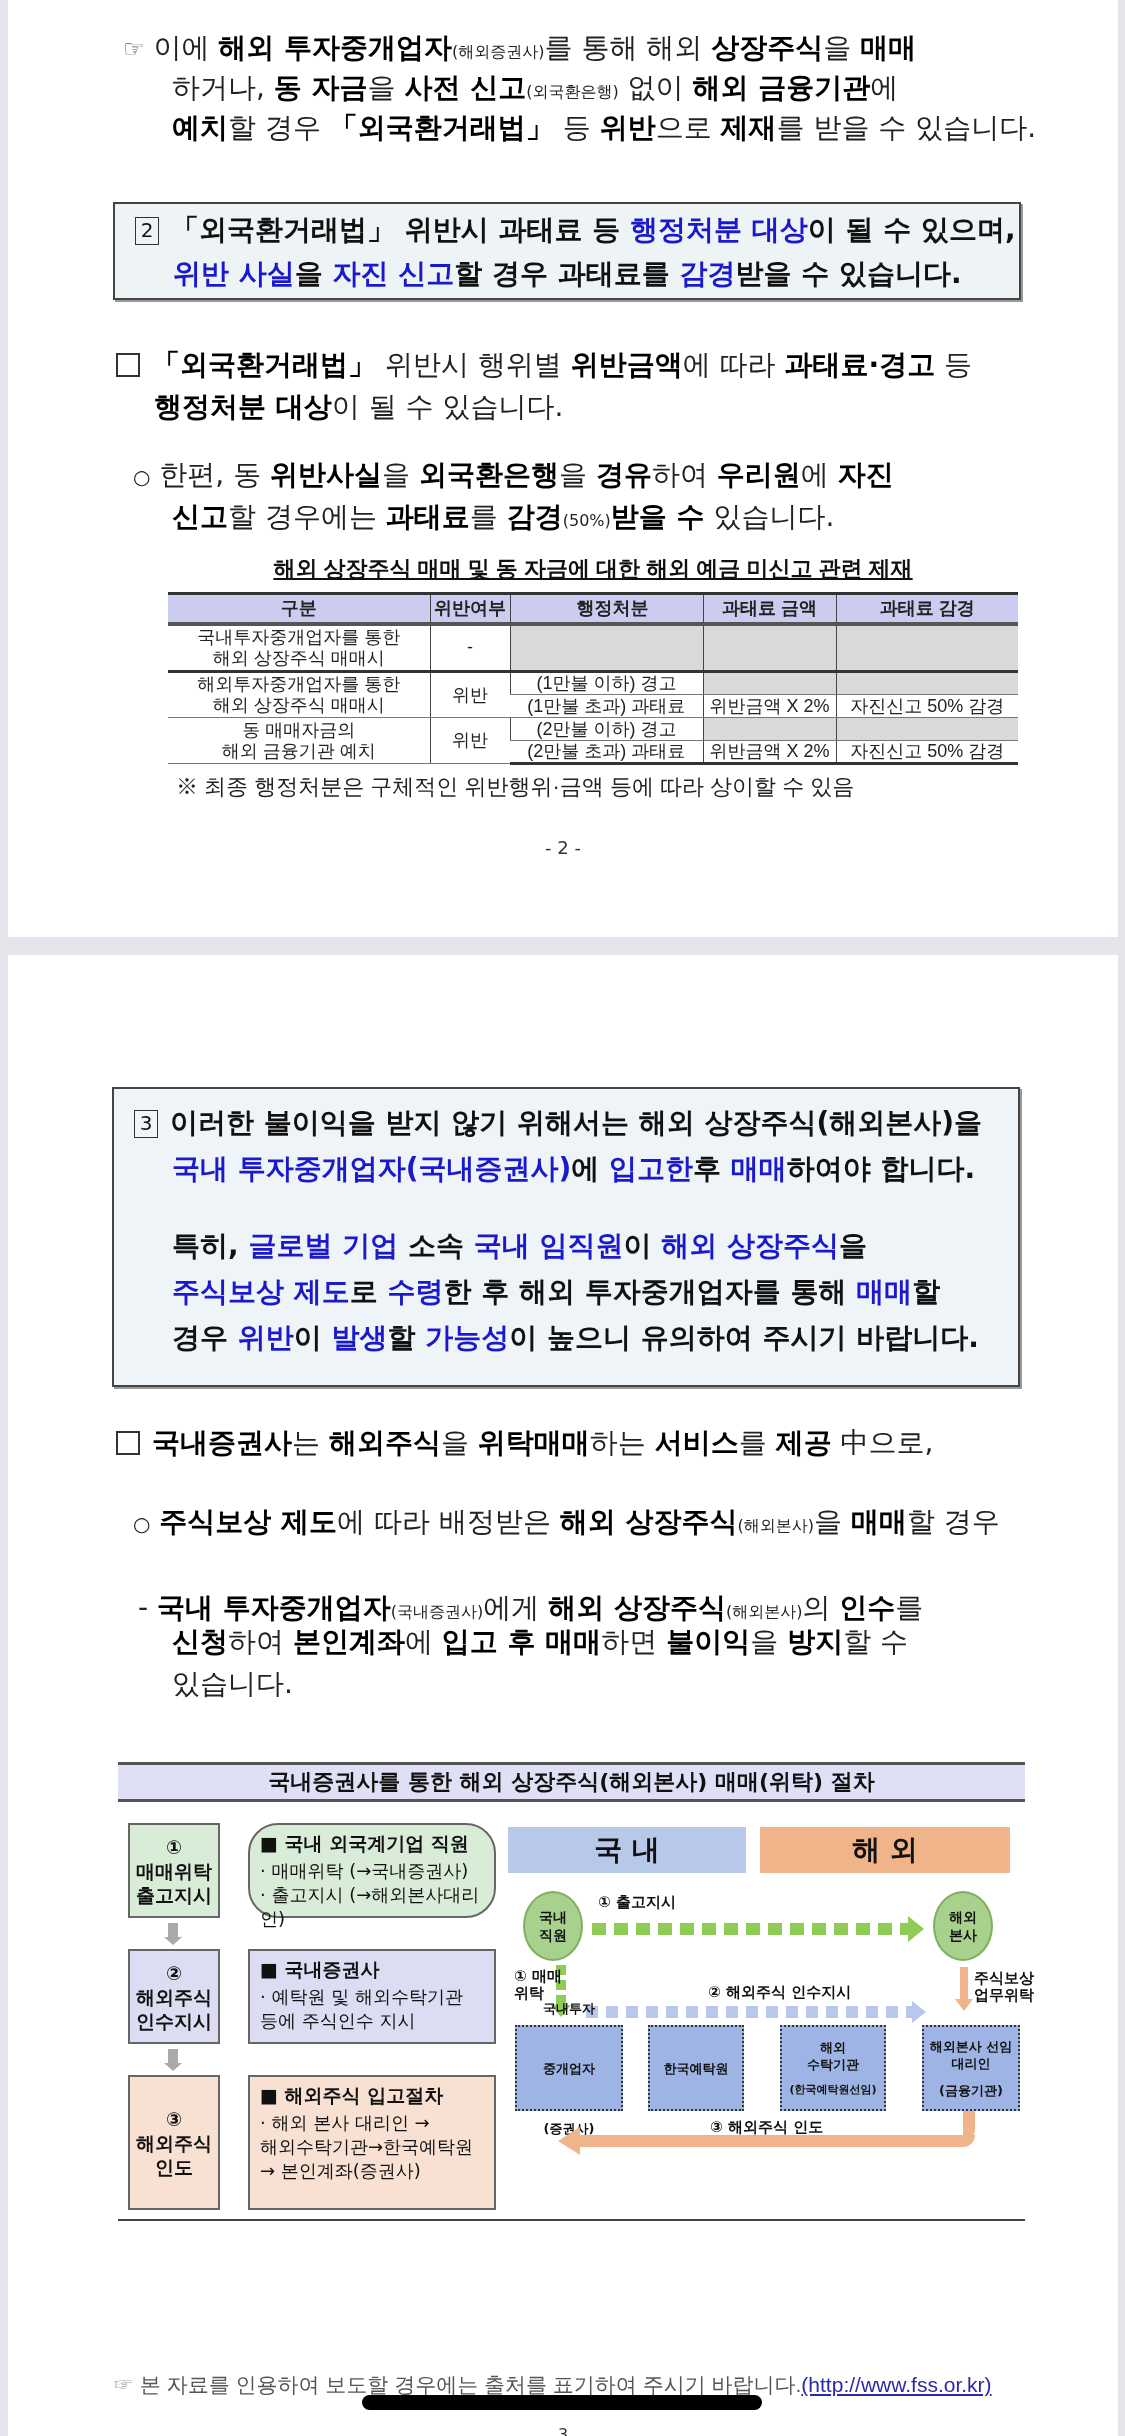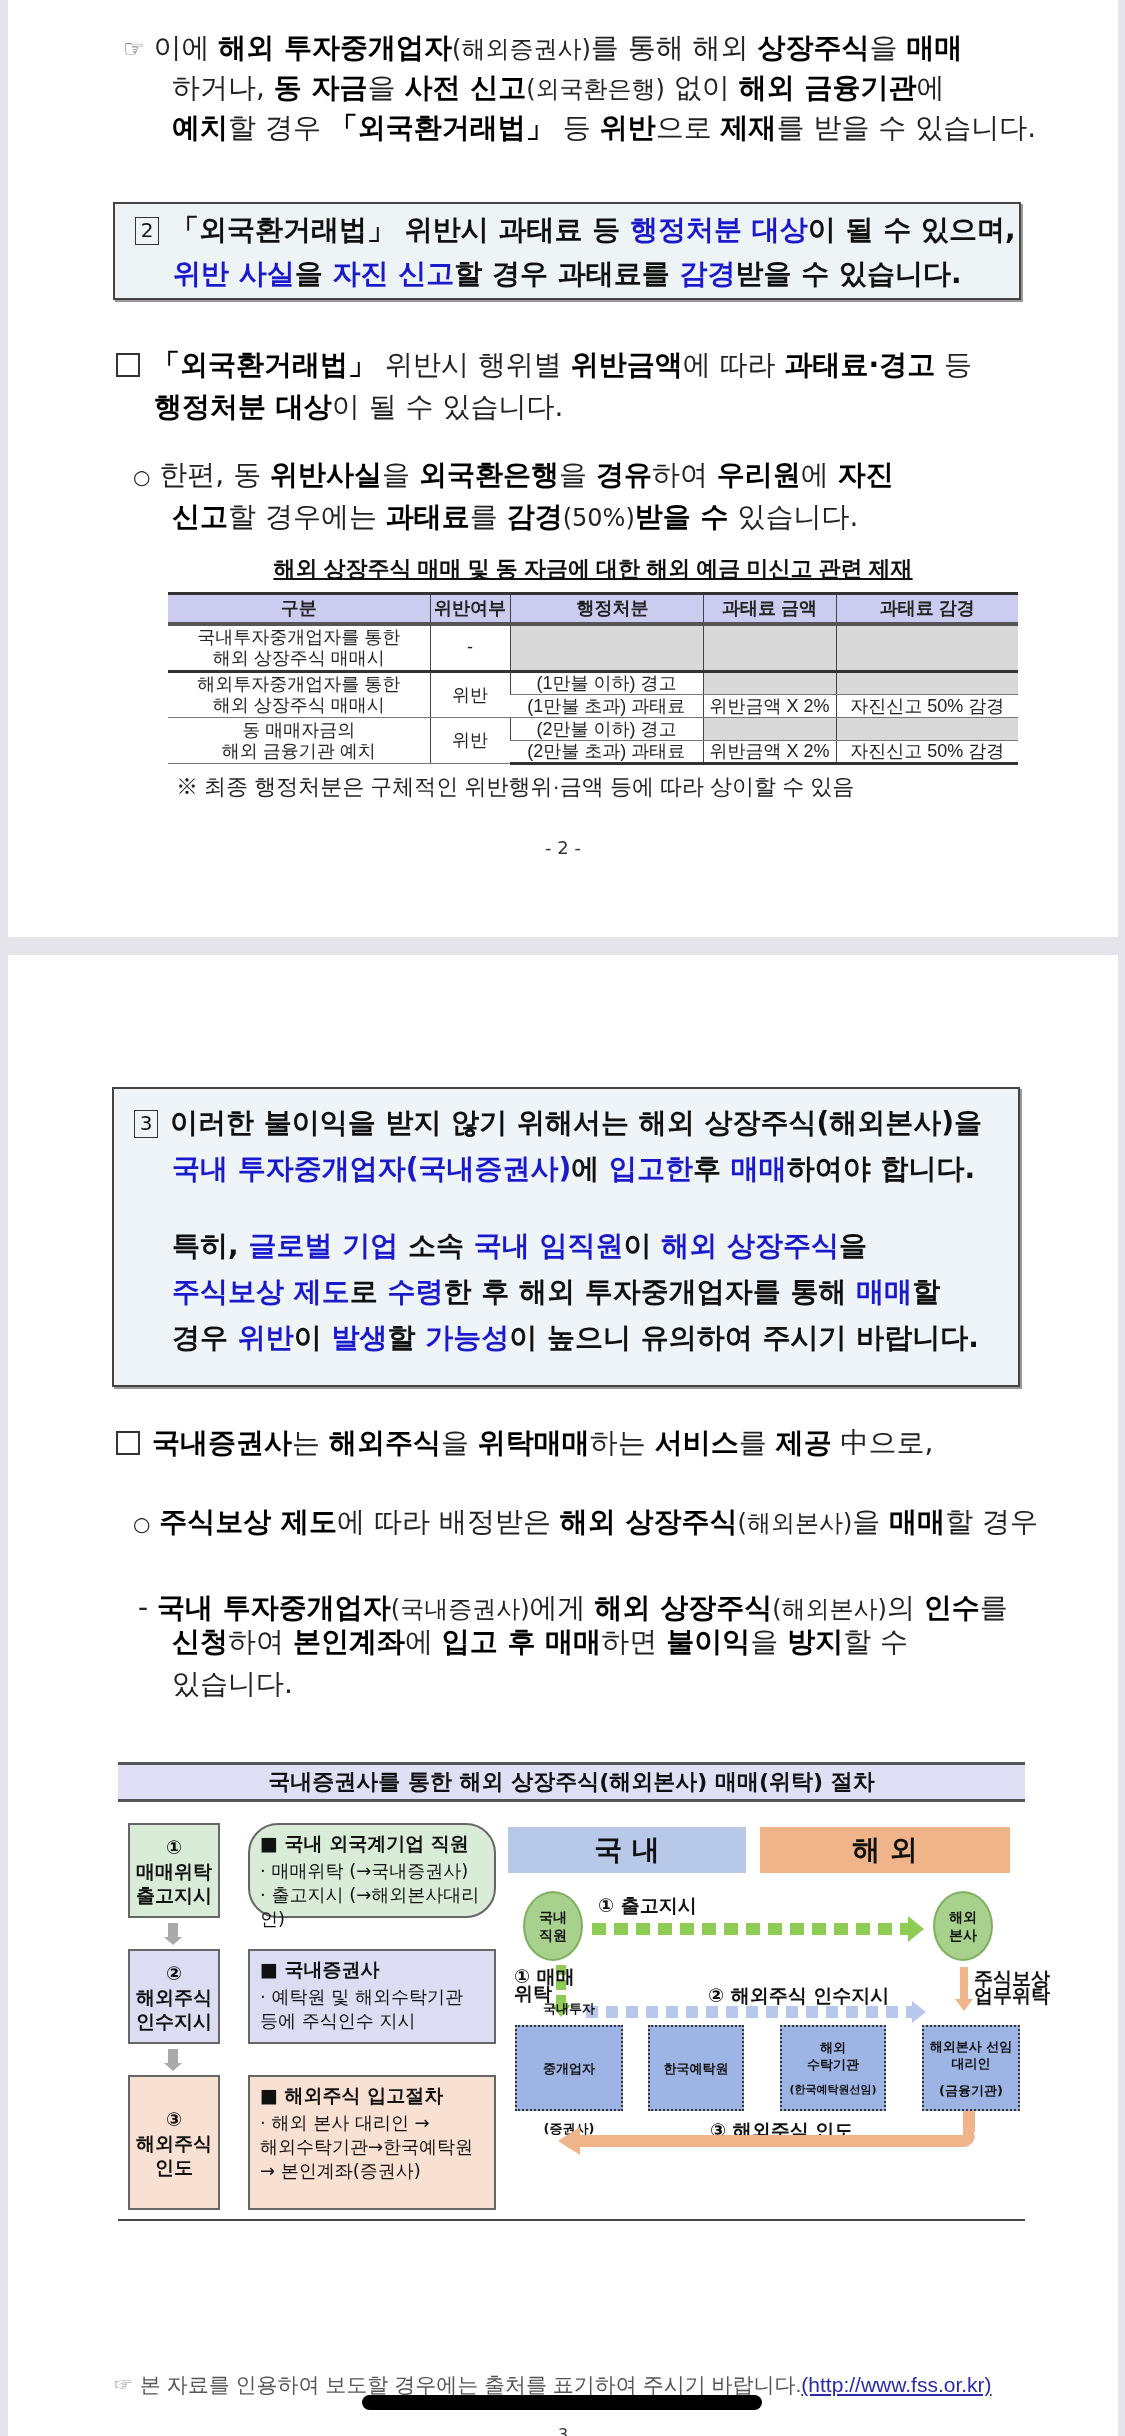--- a/index.html
+++ b/index.html
@@ -4,21 +4,21 @@
 <style>
   * { box-sizing: border-box; margin: 0; padding: 0; }
   html, body { width: 1125px; height: 2436px; overflow: hidden; background: #e4e4ea; }
   body { position: relative; font-family: "DejaVu Sans", "Liberation Sans", sans-serif; color: #111; }
   .page { position: absolute; left: 8px; width: 1110px; background: #fff; }
   #page1 { top: 0; height: 937px; }
   #page2 { top: 955px; height: 1481px; }
   .abs { position: absolute; }
   .line { position: absolute; font-size: 28px; line-height: 40px; white-space: nowrap; color: #222; }
   b { font-weight: bold; color: #000; }
-  .sm { font-size: 24px; }
+  .sm { font-size: 16px; }
   .blue { color: #1a1acc; font-weight: bold; }
   .box { position: absolute; background: #eef3f6; border: 2px solid #444; box-shadow: 2px 2px 0 #999; }
   .boxnum { display: inline-block; width: 24px; height: 28px; border: 1.5px solid #333; font-size: 20px; line-height: 25px; text-align: center; margin-right: 12px; vertical-align: 2px; font-weight: normal; }
   .sqr { display: inline-block; width: 24px; height: 24px; border: 2px solid #333; margin-right: 12px; vertical-align: -3px; }
   table.sanc { position: absolute; border-collapse: collapse; font-family: "Liberation Sans", sans-serif; font-size: 18px; color: #222; }
   table.sanc th { background: #ccccf0; font-weight: bold; height: 30px; border-top: 3px solid #333; border-bottom: 4px solid #555; border-left: 1px solid #444; text-align: center; }
   table.sanc th:first-child, table.sanc td:first-child { border-left: none; }
   table.sanc td { border-left: 1px solid #444; border-bottom: 1px solid #777; text-align: center; line-height: 21px; padding: 0 4px; }
   table.sanc td.gray { background: #d9d9d9; }
   table.sanc tr.last td { border-bottom: 3px solid #333; }
@@ -28,21 +28,21 @@
   .desc .h { font-weight: bold; font-size: 19px; margin-bottom: 4px; }
   .green { background: #d8ecd8; }
   .lav { background: #dcdcf2; }
   .peach { background: #f8e0d2; }
   .down-arrow { position: absolute; width: 10px; height: 18px; background: #aaa; }
   .down-arrow::after { content: ""; position: absolute; left: -4px; top: 14px; border-left: 9px solid transparent; border-right: 9px solid transparent; border-top: 8px solid #aaa; }
   .zone { position: absolute; height: 46px; font-size: 28px; font-weight: bold; text-align: center; line-height: 46px; }
   .circle { position: absolute; width: 60px; height: 70px; border-radius: 50%; background: #a8d18d; border: 2px solid #7fb060; font-size: 14px; font-weight: bold; text-align: center; display: flex; align-items: center; justify-content: center; line-height: 18px; }
   .inst { position: absolute; background: #9eb4e4; border: 2px dotted #333; font-size: 13px; font-weight: bold; text-align: center; display: flex; flex-direction: column; justify-content: center; line-height: 17px; }
   .dash-h { position: absolute; height: 12px; }
-  .lbl { position: absolute; font-size: 19px; font-weight: bold; white-space: nowrap; }
+  .lbl { position: absolute; font-size: 15px; font-weight: bold; white-space: nowrap; }
   .home-bar { position: absolute; left: 362px; top: 2395px; width: 400px; height: 15px; background: #000; border-radius: 8px; }
 </style>
 </head>
 <body>
 
 <div id="page1" class="page">
   <div class="line" style="left:115px;top:28px;">
     <span style="font-size:24px;color:#555;">☞</span>
     이에 <b>해외 투자중개업자</b><span class="sm">(해외증권사)</span>를 통해 해외 <b>상장주식</b>을 <b>매매</b>
   </div>

